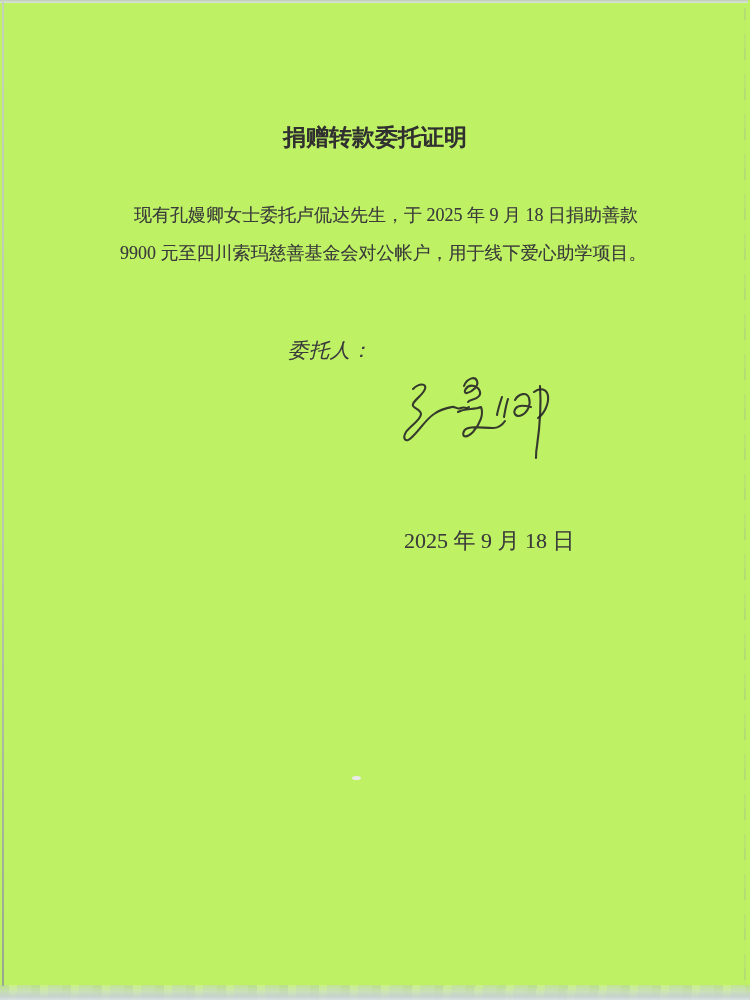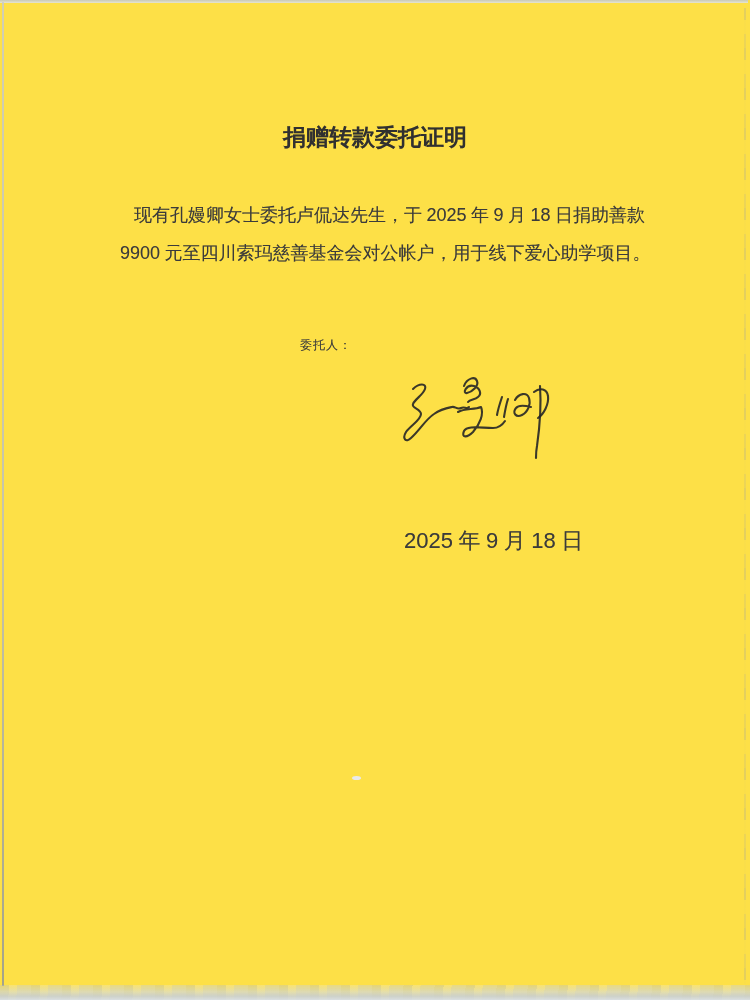--- a/index.html
+++ b/index.html
@@ -4,21 +4,21 @@
 <style>
   html, body {
     margin: 0; padding: 0;
     background: #ffffff;
     width: 750px; height: 1000px;
     overflow: hidden;
   }
   .page {
     position: relative;
     width: 750px; height: 1000px;
-    background: #fde047;
+    background: #bef264;
     font-family: "Liberation Serif", serif;
     color: #3c3c3c;
   }
   
   .scan-edge-top {
     position: absolute; top: 0; left: 0;
     width: 748px; height: 3px;
     background: linear-gradient(to bottom, #bfc5ca, #e2e5e8);
     opacity: .85;
   }
@@ -70,32 +70,33 @@
   .body-line {
     position: absolute;
     white-space: nowrap;
     font-size: 18px; line-height: 22px;
     color: #3b3b3b;
     text-shadow: 0 0 .3px rgba(60,60,60,.4);
   }
   .line-1 { top: 186px; left: 134px; }
   .line-2 { top: 224px; left: 120px; }
   .consignor {
-    position: absolute; top: 337px; left: 300px;
-    font-size: 12px; color: #3b3b3b;
+    position: absolute; top: 337px; left: 288px;
+    font-size: 20px; color: #3b3b3b;
     letter-spacing: 1px;
     text-shadow: 0 0 .3px rgba(60,60,60,.4);
+    font-style: italic;
   }
   .date-line {
     position: absolute; top: 526px; left: 404px;
     font-size: 22px; color: #3b3b3b;
     white-space: nowrap;
     text-shadow: 0 0 .3px rgba(60,60,60,.4);
   }
-  .num { font-family: Liberation Sans, sans-serif; }
+  .num { font-family: Liberation Serif, serif; }
   
   .signature {
     position: absolute; top: 370px; left: 380px;
     width: 200px; height: 90px;
   }
   .sig-stroke {
     fill: none;
     stroke: #262626;
     stroke-width: 2.1;
     stroke-linecap: round;

